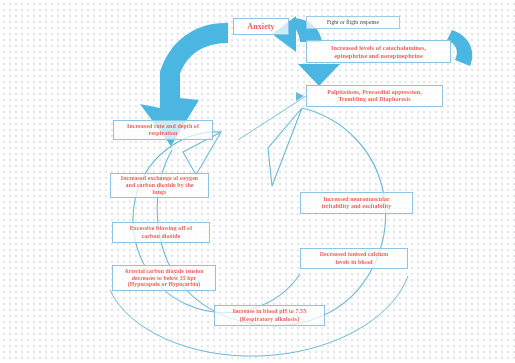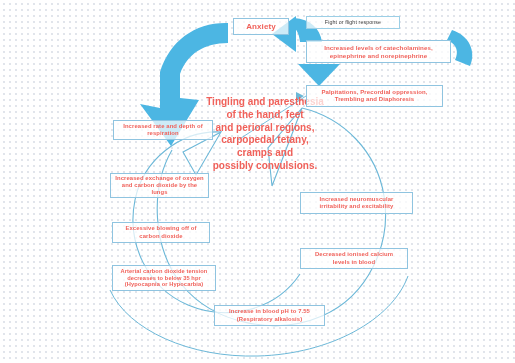--- a/index.html
+++ b/index.html
@@ -28,21 +28,21 @@
     border:1px solid #8fc4e0;
     color:#f0615a;
     text-align:center;
     line-height:1.22;
     letter-spacing:0.1px;
     display:flex;
     align-items:center;
     justify-content:center;
     padding:2px 3px;
   }
-  .node span{display:block;width:100%;white-space:pre-line;}
+  .node span{display:block;width:100%;white-space:pre-line;font-family:Liberation Serif, serif;}
 
   #node-anxiety{
     left:233px;top:18px;width:56px;height:17px;
     font-size:8px;font-weight:bold;
   }
   #node-fight{
     left:306px;top:16px;width:94px;height:13px;
     font-size:5.3px;color:#3a3a3a;border-color:#9ccfe6;
   }
   #node-catechol{
@@ -166,26 +166,20 @@
     <g>
       <path d="M 306 96 L 238 140" fill="none" stroke="#6cb8d8" stroke-width="0.9"></path>
       <path d="M 306 96 L 298 92 L 298 101 Z" fill="#6cb8d8" transform="translate(-2,0)"></path>
     </g>
 
     <g>
       <path d="M 0 40 C 30 38, 60 52, 72 76 L 48 88 C 38 70, 20 60, 0 62 Z" fill="#4cb6e3" opacity="0"></path>
     </g>
   </svg>
 
-  <div id="center-text">Tingling and paresthesia
-of the hand, feet
-and perioral regions,
-carpopedal tetany,
-cramps and
-possibly convulsions.</div>
 
   <div class="node" id="node-anxiety">
     <span>Anxiety</span>
   </div>
 
   <div class="node" id="node-fight">
     <span>Fight or flight response</span>
   </div>
 
   <div class="node" id="node-catechol">

